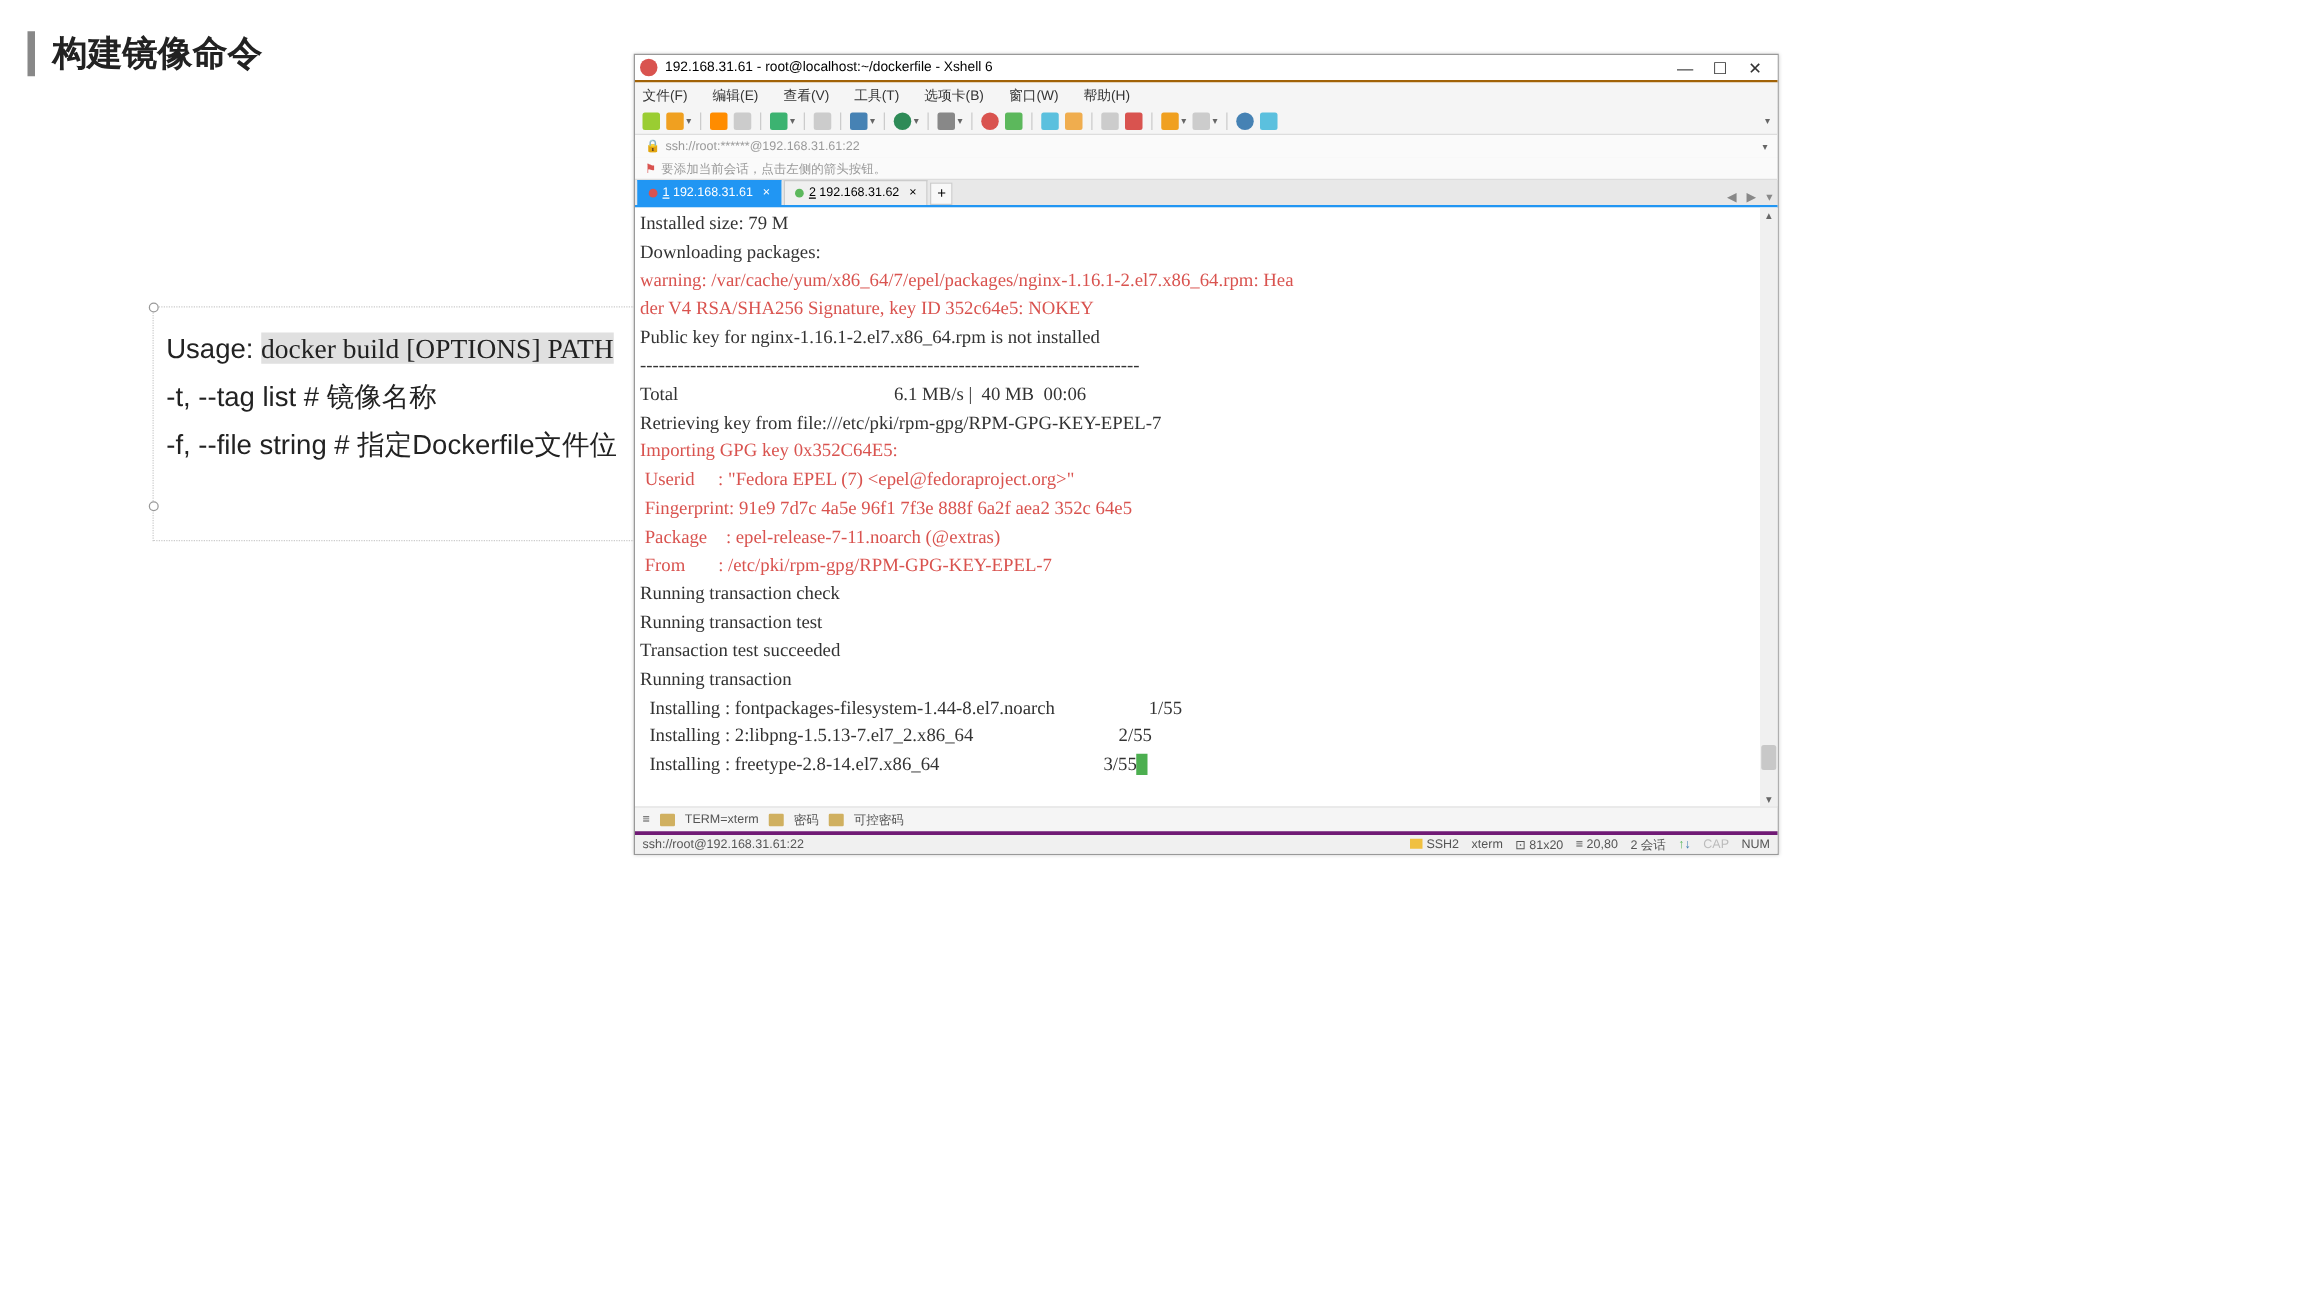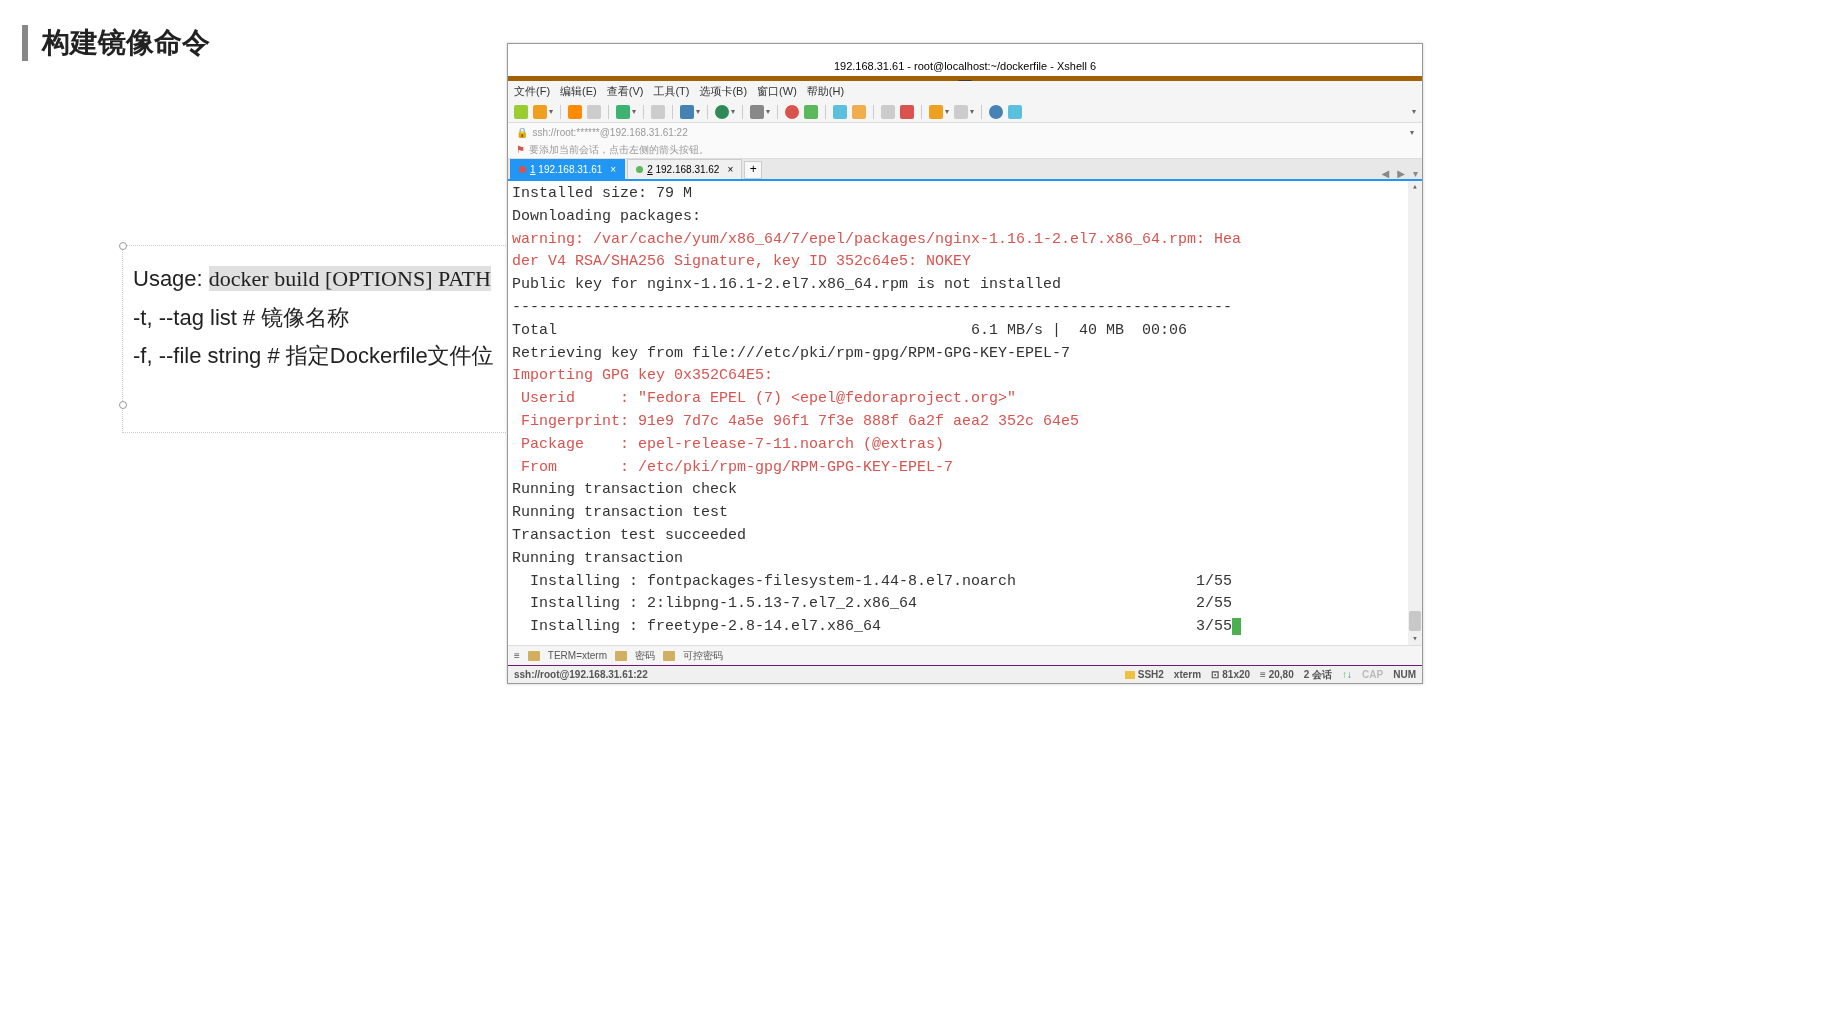--- a/index.html
+++ b/index.html
@@ -11,55 +11,55 @@
 .title-text { font-size: 28px; font-weight: bold; color: #222; }
 
 
 .content-box { position: absolute; left: 122px; top: 245px; width: 620px; border: 1px dotted #ccc; padding: 14px 10px 18px 10px; font-size: 22px; color: #222; line-height: 1.75; }
 .content-box .sel { background: #e0e0e0; font-family: Liberation Serif, serif; }
 .content-box .line { white-space: nowrap; }
 .node-handle { position: absolute; width: 8px; height: 8px; border: 1px solid #999; background: #fff; border-radius: 50%; }
 
 
 .xshell { position: absolute; left: 507px; top: 43px; width: 916px; height: 641px; border: 1px solid #999; background: #f5f5f5; display: flex; flex-direction: column; box-shadow: 0 0 3px rgba(0,0,0,0.2); }
-.xs-titlebar { height: 22px; background: #fff; display: flex; align-items: center; padding: 16px 4px; font-size: 11px; border-bottom: 5px solid #a16207; flex-direction: column; }
+.xs-titlebar { height: 22px; background: #fff; display: flex; align-items: center; padding: 4px 4px; font-size: 11px; border-bottom: 2px solid #a16207; }
 .xs-titlebar .ticon { width: 14px; height: 14px; border-radius: 50%; background: #d9534f; margin-right: 6px; }
 .xs-titlebar .spacer { flex: 1; }
 .xs-titlebar .wbtn { width: 28px; text-align: center; font-size: 13px; color: #333; cursor: pointer; }
-.xs-menubar { height: 20px; display: flex; align-items: center; padding: 0 6px; font-size: 11px; background: #f5f5f5; gap: 10px; color: #333; }
+.xs-menubar { height: 20px; display: flex; align-items: center; padding: 0 6px; font-size: 11px; background: #f5f5f5; gap: 20px; color: #333; }
 .xs-menubar span { cursor: pointer; }
 .xs-toolbar { height: 22px; display: flex; align-items: center; padding: 0 6px; gap: 5px; background: #f5f5f5; border-bottom: 1px solid #ddd; }
 .tb-icon { width: 14px; height: 14px; border-radius: 2px; }
 .tb-sep { width: 1px; height: 14px; background: #ccc; margin: 0 2px; }
 .tb-arrow { font-size: 8px; color: #666; margin-left: -3px; }
 .xs-addrbar { height: 18px; display: flex; align-items: center; padding: 0 8px; font-size: 10px; color: #999; background: #fafafa; }
 .xs-addrbar .lock { margin-right: 4px; color: #d0a020; }
 .xs-hintbar { height: 18px; display: flex; align-items: center; padding: 0 8px; font-size: 10px; color: #999; background: #fafafa; border-bottom: 1px solid #ddd; }
 .xs-hintbar .flag { margin-right: 4px; color: #d9534f; }
 .xs-tabs { height: 22px; display: flex; align-items: flex-end; background: #e8e8e8; border-bottom: 2px solid #2196f3; }
 .xs-tab { height: 20px; padding: 0 8px; display: flex; align-items: center; font-size: 10px; background: #f0f0f0; border: 1px solid #ccc; border-bottom: none; margin-left: 2px; gap: 4px; cursor: pointer; }
 .xs-tab.active { background: #2196f3; color: #fff; border-color: #2196f3; }
 .xs-tab .dot { width: 7px; height: 7px; border-radius: 50%; }
 .xs-tab .dot.red { background: #d9534f; }
 .xs-tab .dot.green { background: #5cb85c; }
 .xs-tab .close { font-size: 10px; margin-left: 4px; }
 .xs-addtab { width: 18px; height: 18px; text-align: center; font-size: 12px; border: 1px solid #ccc; background: #f8f8f8; margin-left: 2px; cursor: pointer; }
 .xs-tabs .spacer { flex: 1; }
 .xs-tabs .navarrow { font-size: 10px; color: #888; padding: 0 4px; }
 
-.xs-terminal { flex: 1; background: #fff; font-family: Liberation Mono, monospace; font-size: 15px; line-height: 1.52; padding: 2px 2px 2px 4px; overflow: hidden; position: relative; white-space: pre; color: #333; }
+.xs-terminal { flex: 1; background: #fff; font-family: Liberation Serif, serif; font-size: 15px; line-height: 1.52; padding: 2px 2px 2px 4px; overflow: hidden; position: relative; white-space: pre; color: #333; }
 .xs-terminal .red { color: #d9534f; }
 .xs-terminal .crs { display: inline-block; width: 9px; height: 17px; background: #4caf50; vertical-align: text-bottom; }
 .xs-scroll { position: absolute; right: 0; top: 0; bottom: 0; width: 14px; background: #f0f0f0; }
 .xs-scroll .thumb { position: absolute; left: 1px; right: 1px; top: 430px; height: 20px; background: #c8c8c8; border-radius: 2px; }
 .xs-scroll .arr { position: absolute; left: 0; right: 0; height: 12px; text-align: center; font-size: 9px; color: #666; }
 
 .xs-bottombar { height: 20px; display: flex; align-items: center; padding: 0 6px; font-size: 10px; color: #555; background: #f5f5f5; border-top: 1px solid #ddd; gap: 8px; }
 .xs-bottombar .bicon { width: 12px; height: 10px; background: #d0b060; border-radius: 1px; }
-.xs-statusbar { height: 18px; display: flex; align-items: center; padding: 0 6px; font-size: 10px; color: #555; background: #f0f0f0; border-top: 1px solid #701a75; font-weight: bold; }
+.xs-statusbar { height: 18px; display: flex; align-items: center; padding: 0 6px; font-size: 10px; color: #555; background: #f0f0f0; border-top: 3px solid #701a75; }
 .xs-statusbar .spacer { flex: 1; }
 .xs-statusbar .sitem { margin-left: 10px; }
 .xs-statusbar .sicon { display: inline-block; width: 10px; height: 8px; background: #f0c040; margin-right: 3px; vertical-align: middle; }
 </style>
 </head>
 <body>
 
 <div class="title-bar">
   <div class="title-accent"></div>
   <div class="title-text">构建镜像命令</div>

